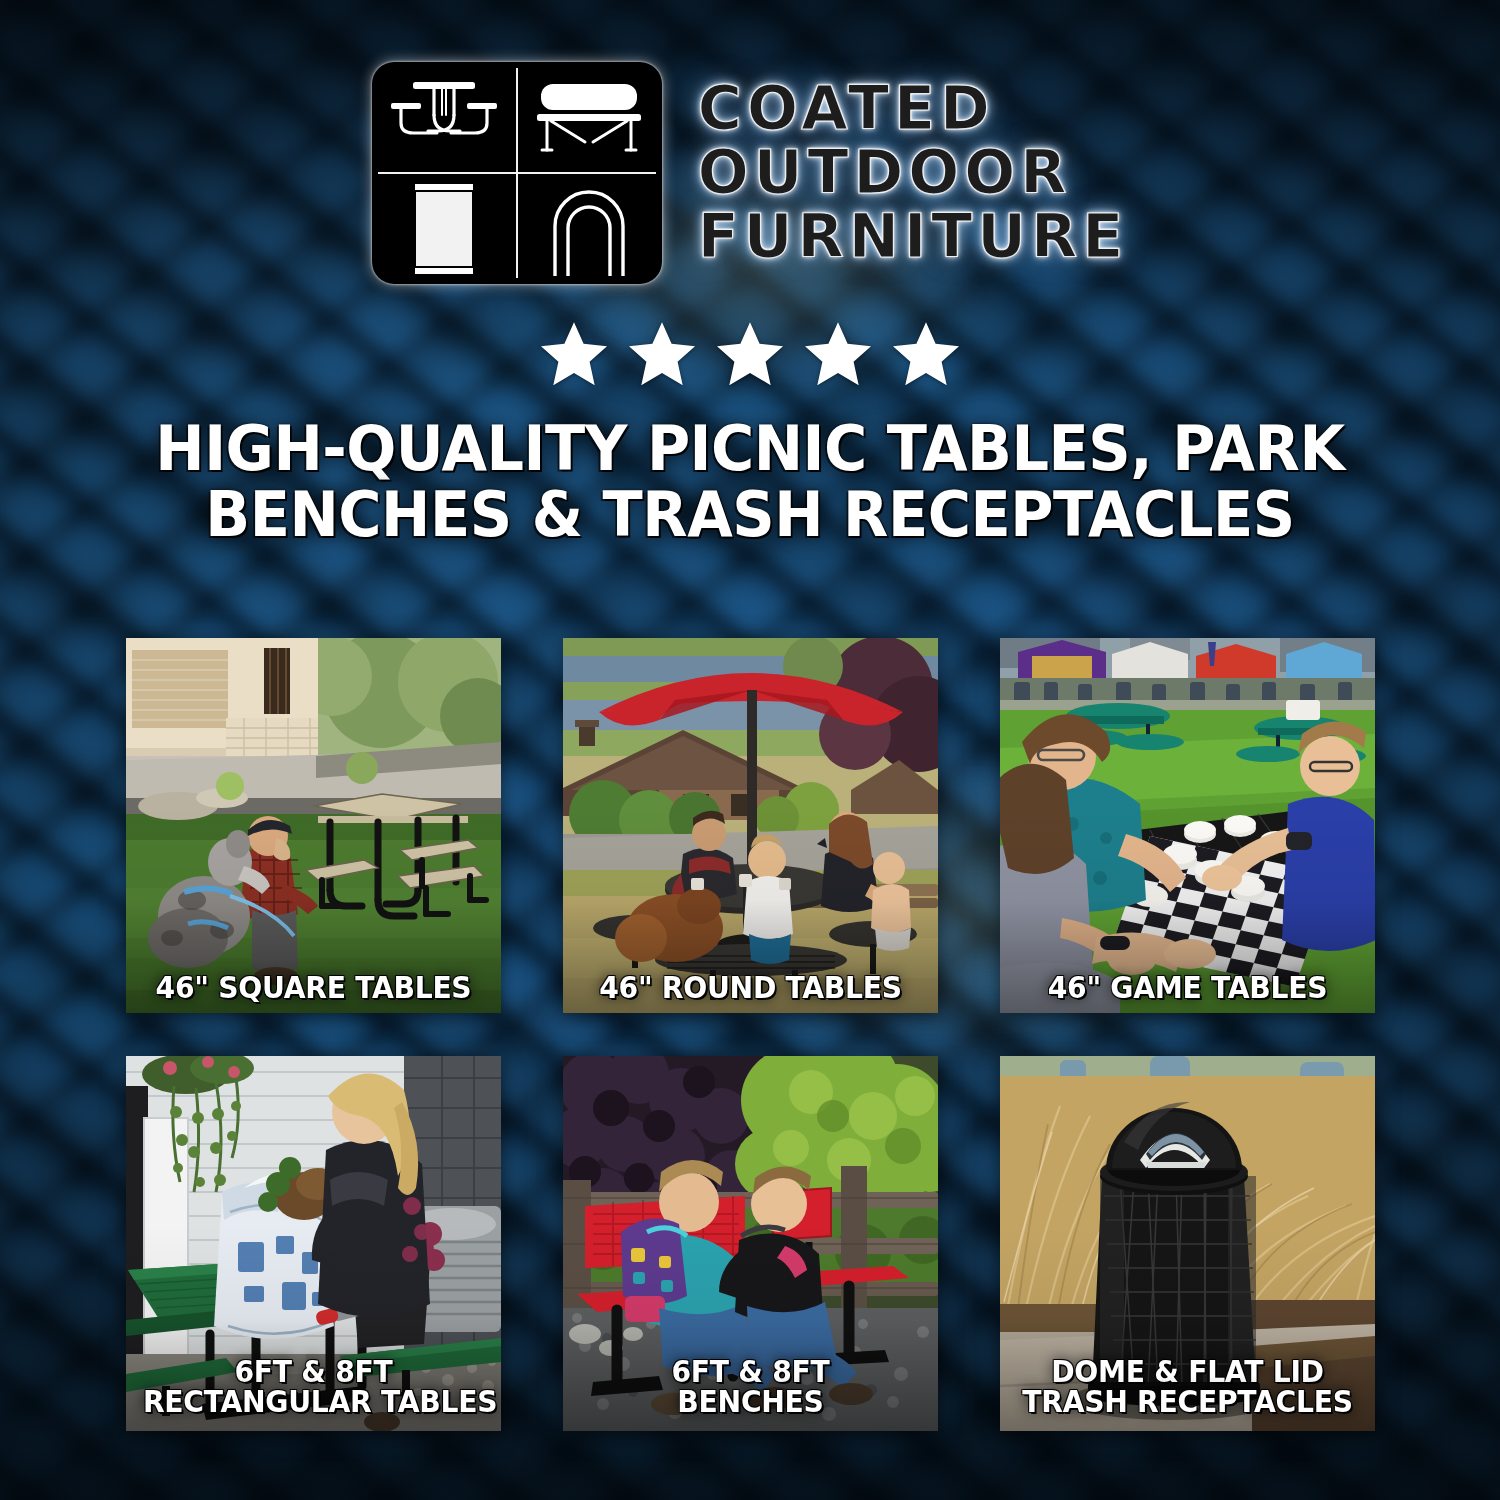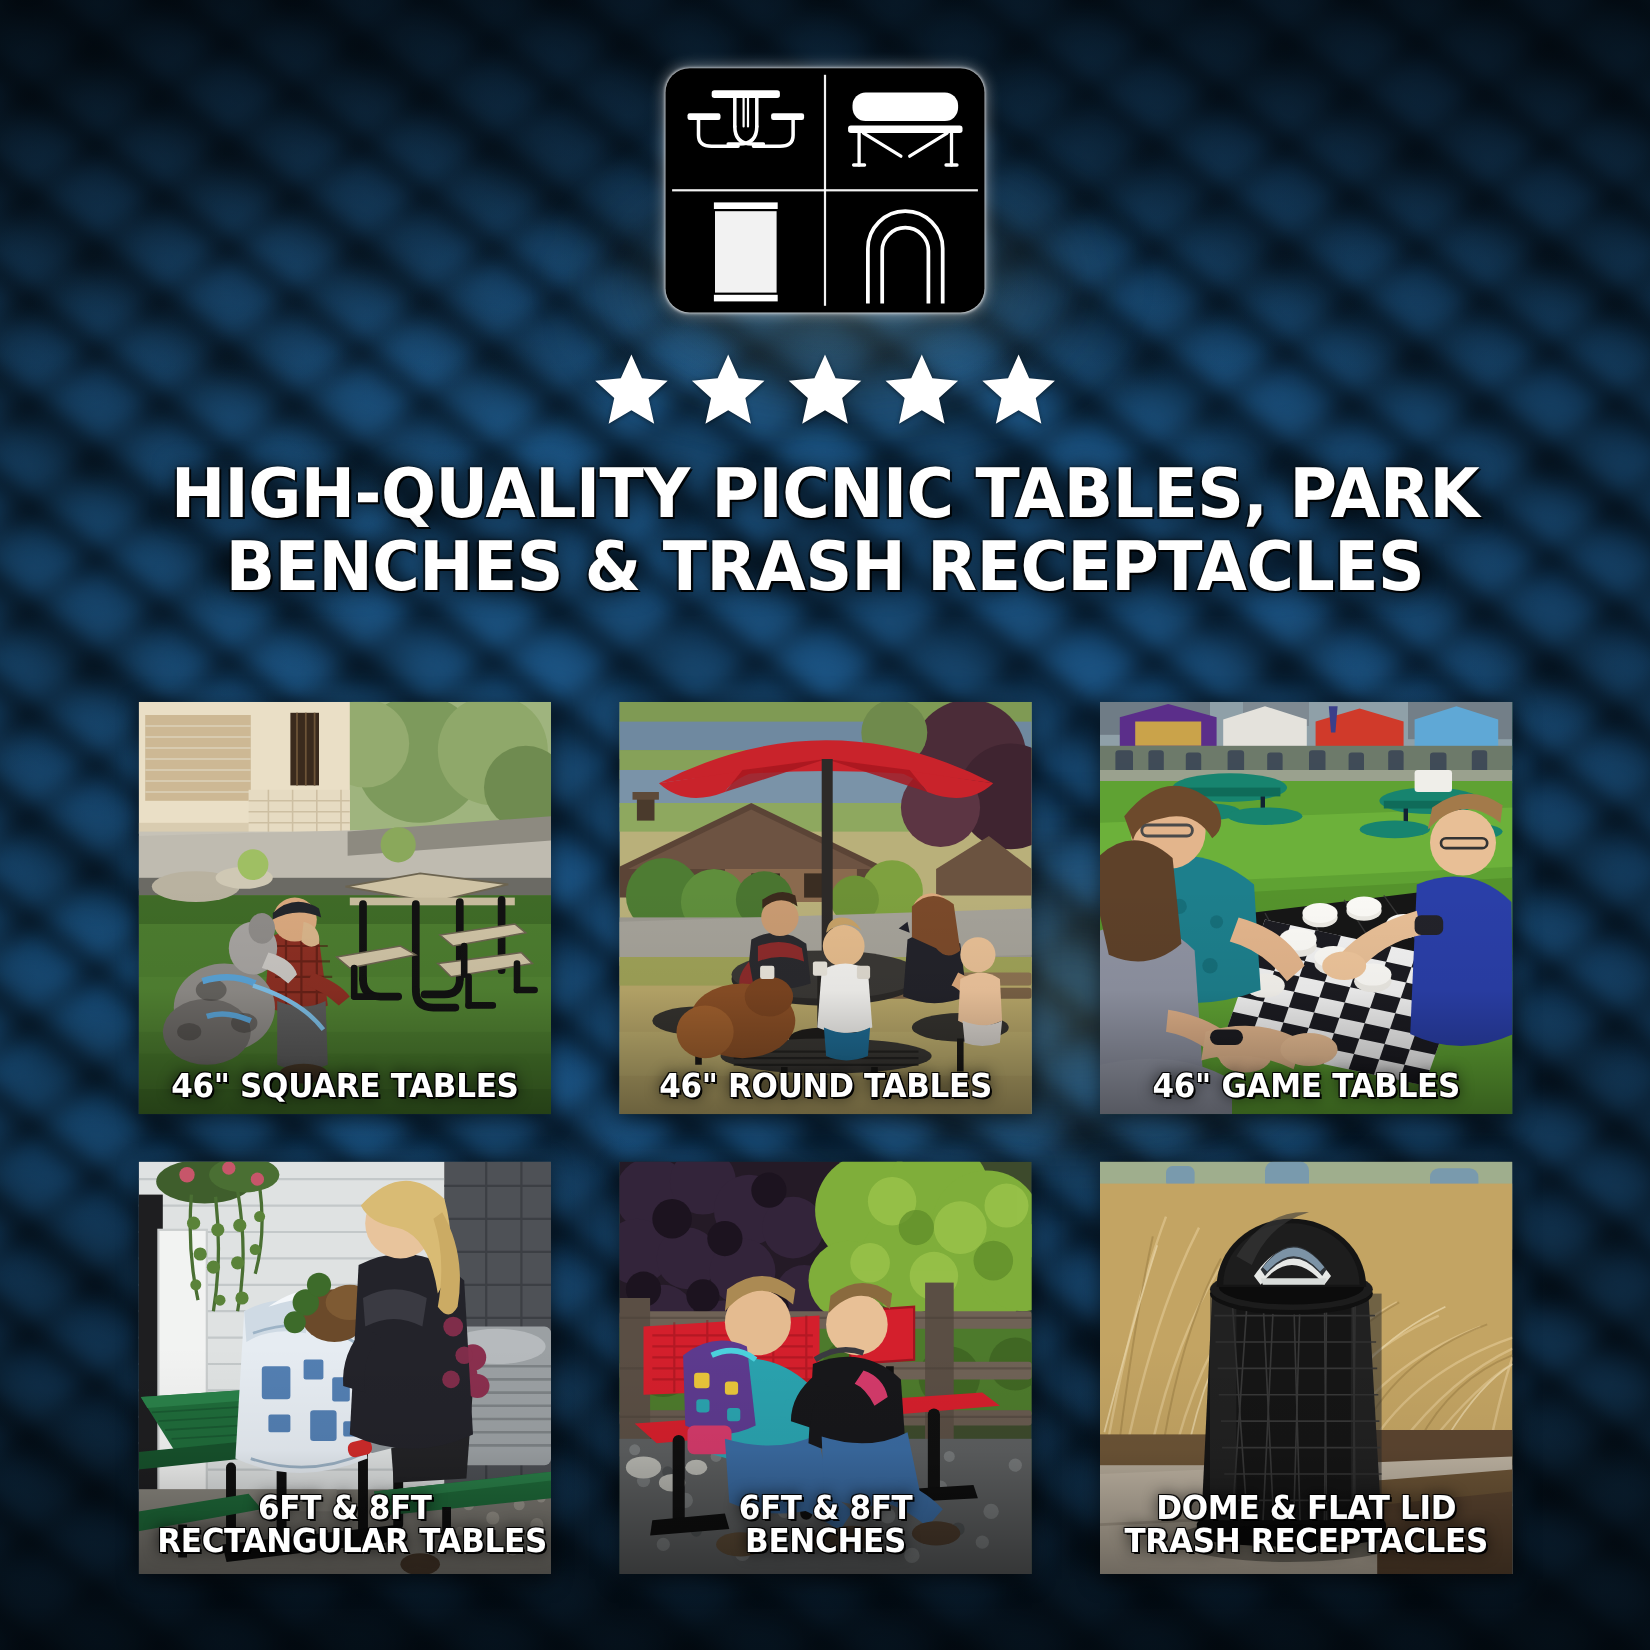--- a/index.html
+++ b/index.html
@@ -236,20 +236,25 @@
       <div class="logo-cell">
         <svg width="92" height="102" viewBox="0 0 92 102">
           <g stroke="#fff" stroke-width="3.4" fill="none" stroke-linecap="butt">
             <path d="M12 98 L12 48 a34 34 0 0 1 68 0 L80 98"></path>
             <path d="M25 98 L25 50 a21 21 0 0 1 42 0 L67 98"></path>
           </g>
         </svg>
       </div>
     </div>
 
+    <div class="wordmark">
+      <div class="wm-line">COATED</div>
+      <div class="wm-line">OUTDOOR</div>
+      <div class="wm-line">FURNITURE</div>
+    </div>
   </div>
 
   <div class="stars">
     <span class="star">
         <svg viewBox="0 0 24 24" width="74" height="72">
           <polygon fill="#ffffff" points="12,1.4 15.2,8.6 23,9.4 17.2,14.6 18.9,22.4 12,18.3 5.1,22.4 6.8,14.6 1,9.4 8.8,8.6"></polygon>
         </svg>
       </span>
     <span class="star">
         <svg viewBox="0 0 24 24" width="74" height="72">

